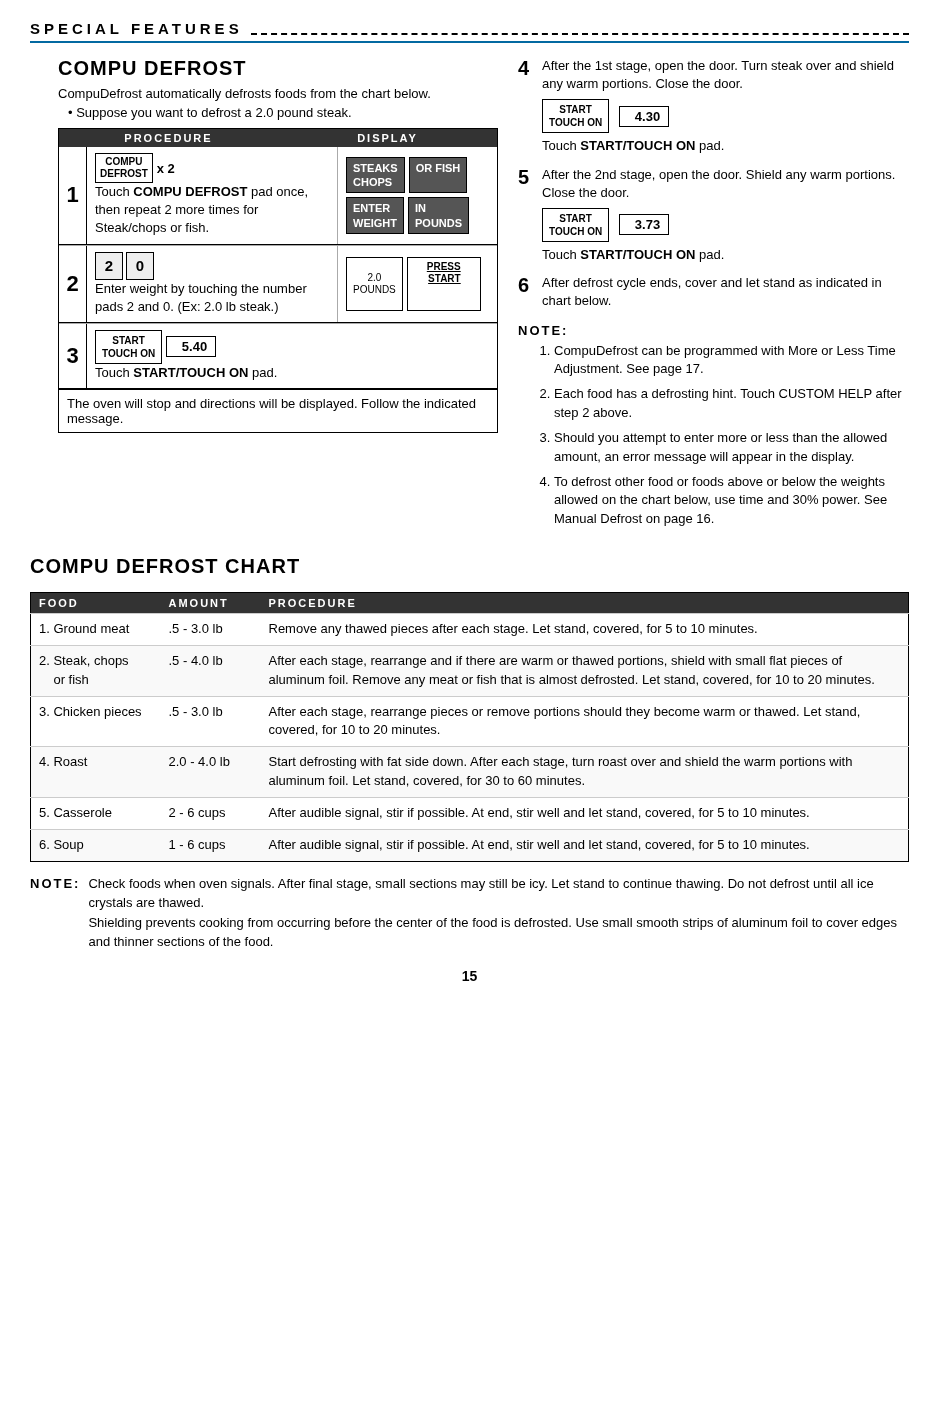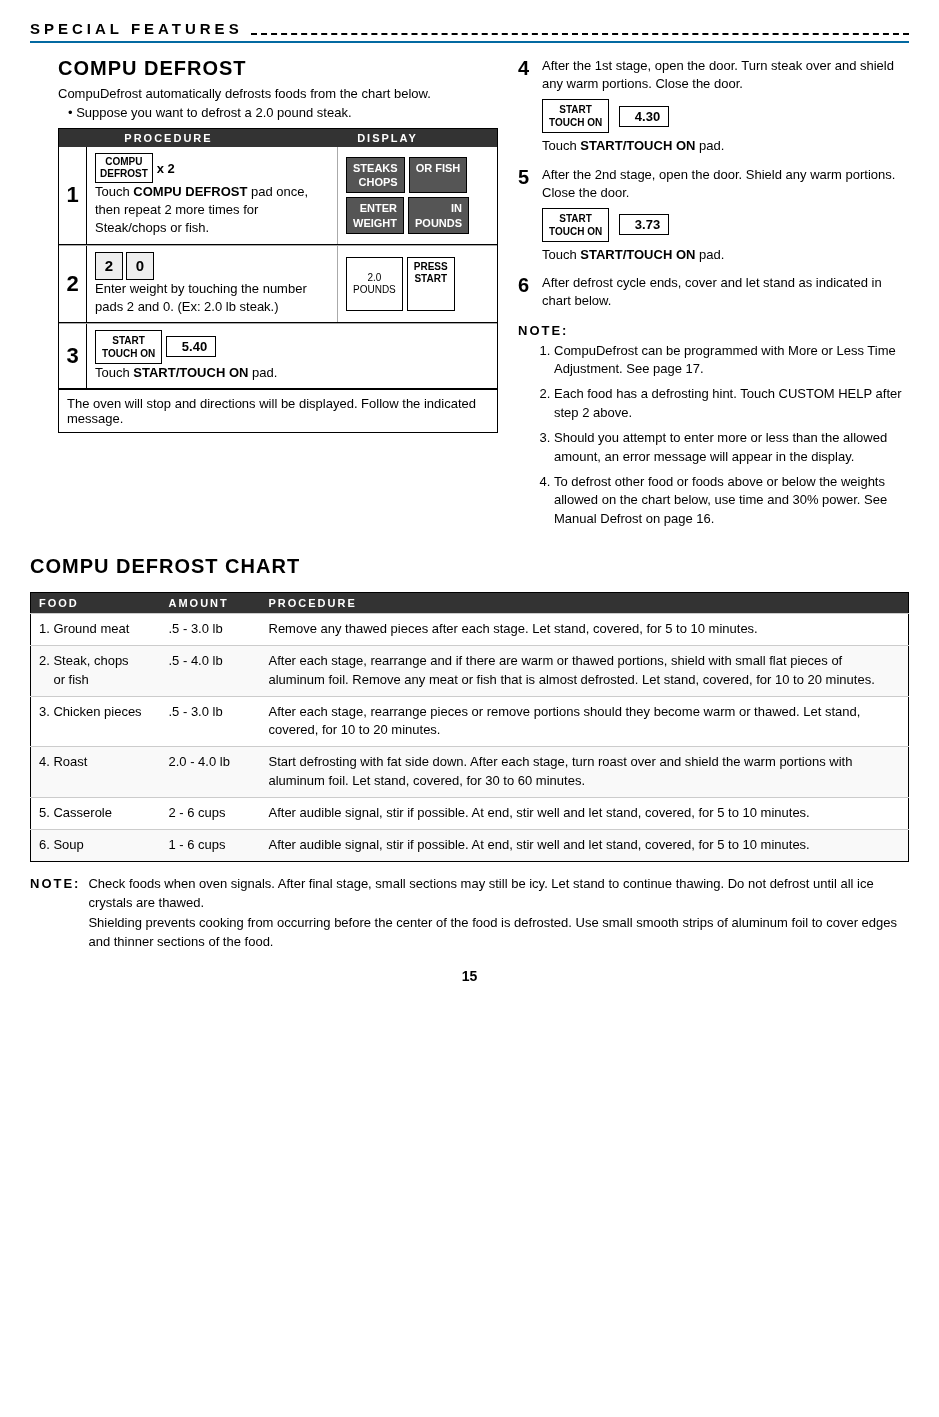--- a/index.html
+++ b/index.html
@@ -107,21 +107,21 @@
       gap: 4px;
       align-items: center;
       flex-wrap: wrap;
     }
     .key-btn {
       border: 1px solid #000;
       background: #fff;
       padding: 3px 6px;
       font-size: 11px;
       font-weight: bold;
-      text-align: right;
+      text-align: left;
       min-width: 36px;
       line-height: 1.3;
     }
     .key-btn.dark {
       background: #555;
       color: #fff;
     }
     .start-touch-btn {
       border: 1px solid #000;
       background: #fff;
@@ -335,24 +335,25 @@
       font-weight: normal;
       text-align: center;
       padding: 14px 6px;
       line-height: 1.2;
       display: inline-block;
     }
     .press-start-btn {
       border: 1px solid #000;
       font-size: 10px;
       font-weight: bold;
-      text-align: center;
-      padding: 3px 6px;
+      text-align: right;
+      padding: 3px 19px;
       line-height: 1.2;
       display: inline-block;
+      text-decoration: underline;
     }
   </style>
 </head>
 <body>
 
 <div class="special-features-header">
   <span>SPECIAL FEATURES</span>
   <div class="dashes"></div>
 </div>
 

